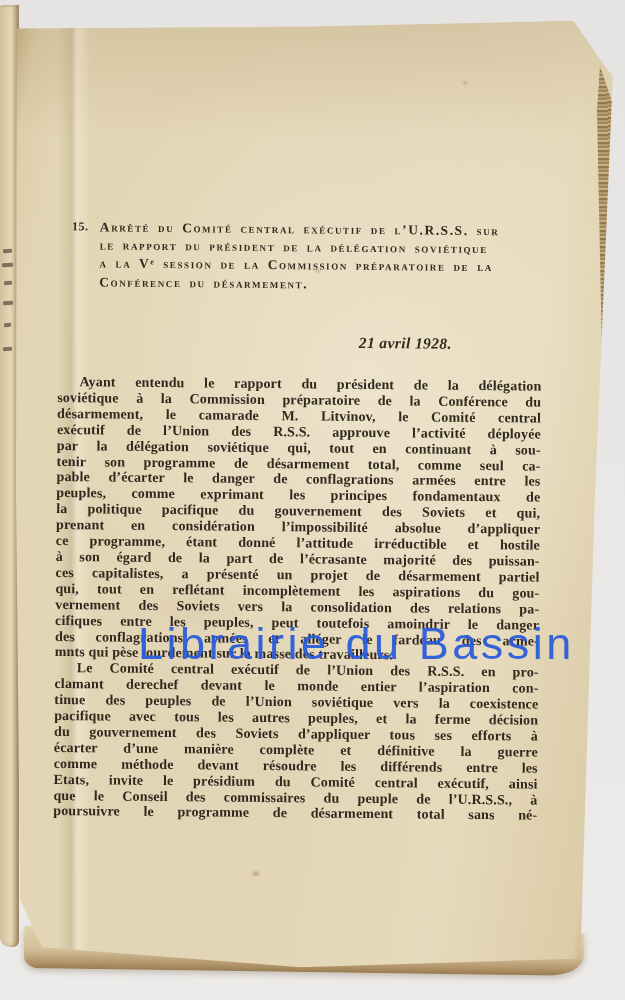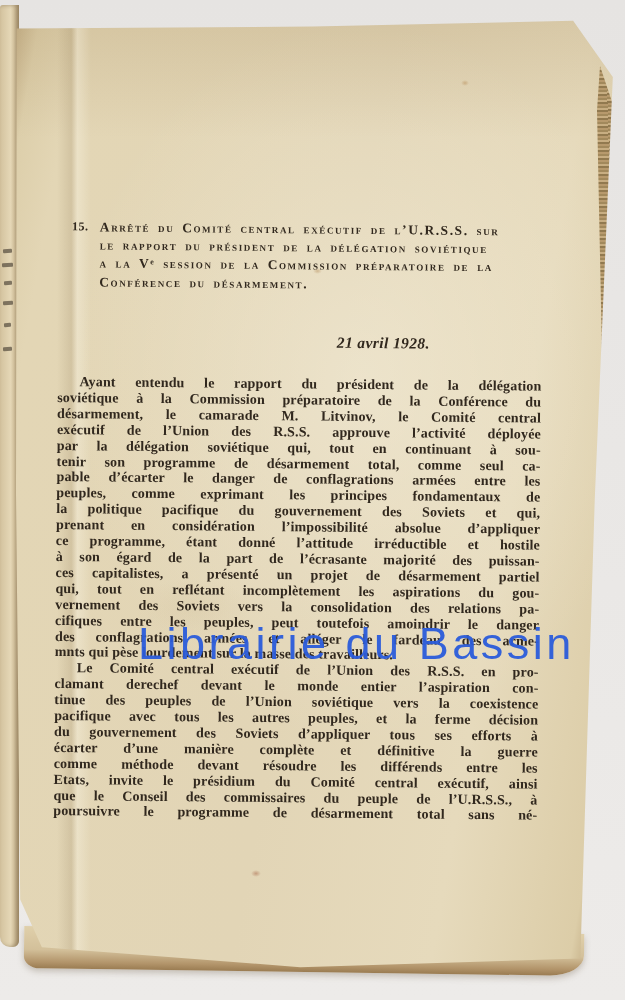--- a/index.html
+++ b/index.html
@@ -66,21 +66,21 @@
   .heading{position:relative;padding-left:42px;}
   .h-num{
     position:absolute;left:14px;top:1px;font-size:12px;font-weight:700;letter-spacing:.5px;
   }
   .heading-line{
     font-size:13.4px;line-height:18.2px;font-weight:700;
     font-variant:small-caps;letter-spacing:1.6px;word-spacing:3px;
     white-space:nowrap;
   }
   .date-line{
-    position:absolute;left:280px;top:113px;
+    position:absolute;left:302px;top:113px;
     font-style:italic;font-weight:700;font-size:15.5px;letter-spacing:.4px;
   }
   .body-text{position:absolute;left:1px;top:156px;width:484px;}
   .body-line{
     font-size:14px;font-weight:700;line-height:15.9px;letter-spacing:.15px;
     text-align:justify;text-align-last:justify;white-space:normal;
   }
   .body-line.first{text-indent:22px;}
   .para:first-child .body-line:last-child{text-align-last:left;}
   

